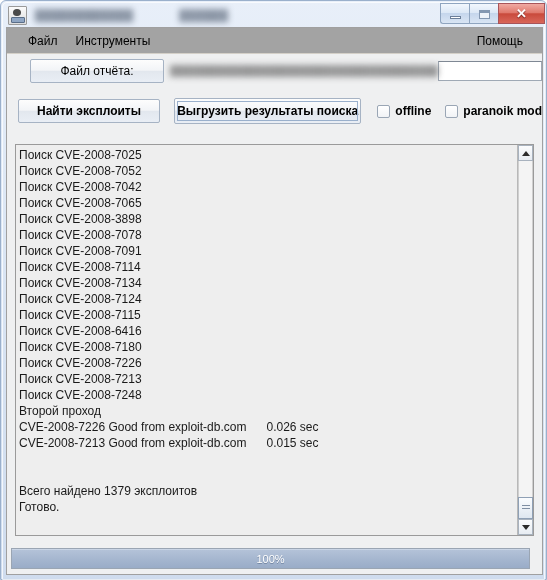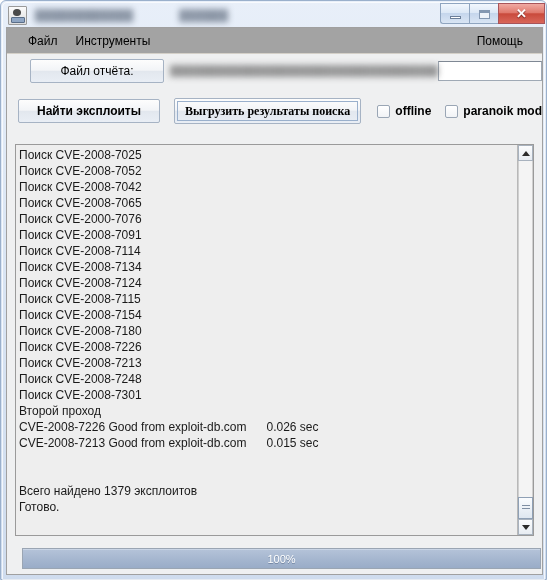--- a/index.html
+++ b/index.html
@@ -215,21 +215,20 @@
     height: 24px;
     margin-left: 11px;
     font-weight: bold;
   }
   .btn-export {
     width: 190px;
     height: 26px;
     margin-left: 14px;
     font-weight: bold;
     position: relative;
-    font-family: Liberation Serif, serif;
   }
   .btn-export .focus-ring {
     position: absolute;
     left: 2px; top: 2px; right: 2px; bottom: 2px;
     border: 1px solid #9ab0cc;
     box-sizing: border-box;
     pointer-events: none;
   }
 
   .path-label {
@@ -366,21 +365,21 @@
   }
   .sb-grip {
     width: 8px;
     height: 6px;
     background: repeating-linear-gradient(to bottom, #7f8fa3 0px, #7f8fa3 1px, transparent 1px, transparent 3px);
   }
 
   
   .progress-outer {
     position: absolute;
-    left: 15px; top: 520px;
+    left: 4px; top: 520px;
     width: 519px;
     height: 21px;
     box-sizing: border-box;
     border: 1px solid #9aa5b3;
     background: #ffffff;
     overflow: hidden;
   }
   .progress-fill {
     height: 100%;
     background: linear-gradient(to bottom, #b3c2d8 0%, #a5b6cf 50%, #98abc7 100%);
@@ -471,32 +470,32 @@
         </div>
       </div>
     </div>
 
     <div class="log-outer">
       <div class="log-area" id="log-area">
           <div class="log-line">Поиск CVE-2008-7025</div>
           <div class="log-line">Поиск CVE-2008-7052</div>
           <div class="log-line">Поиск CVE-2008-7042</div>
           <div class="log-line">Поиск CVE-2008-7065</div>
-          <div class="log-line">Поиск CVE-2000-7076</div>
+          <div class="log-line">Поиск CVE-2008-3898</div>
+          <div class="log-line">Поиск CVE-2008-7078</div>
           <div class="log-line">Поиск CVE-2008-7091</div>
           <div class="log-line">Поиск CVE-2008-7114</div>
           <div class="log-line">Поиск CVE-2008-7134</div>
           <div class="log-line">Поиск CVE-2008-7124</div>
           <div class="log-line">Поиск CVE-2008-7115</div>
-          <div class="log-line">Поиск CVE-2008-7154</div>
+          <div class="log-line">Поиск CVE-2008-6416</div>
           <div class="log-line">Поиск CVE-2008-7180</div>
           <div class="log-line">Поиск CVE-2008-7226</div>
           <div class="log-line">Поиск CVE-2008-7213</div>
           <div class="log-line">Поиск CVE-2008-7248</div>
-          <div class="log-line">Поиск CVE-2008-7301</div>
           <div class="log-line">Второй проход</div>
           <div class="log-line">CVE-2008-7226 Good from exploit-db.com      0.026 sec</div>
           <div class="log-line">CVE-2008-7213 Good from exploit-db.com      0.015 sec</div>
           <div class="log-line">&nbsp;</div>
           <div class="log-line">&nbsp;</div>
           <div class="log-line">Всего найдено 1379 эксплоитов</div>
           <div class="log-line">Готово.</div>
         </div>
 
       <div class="scrollbar">

